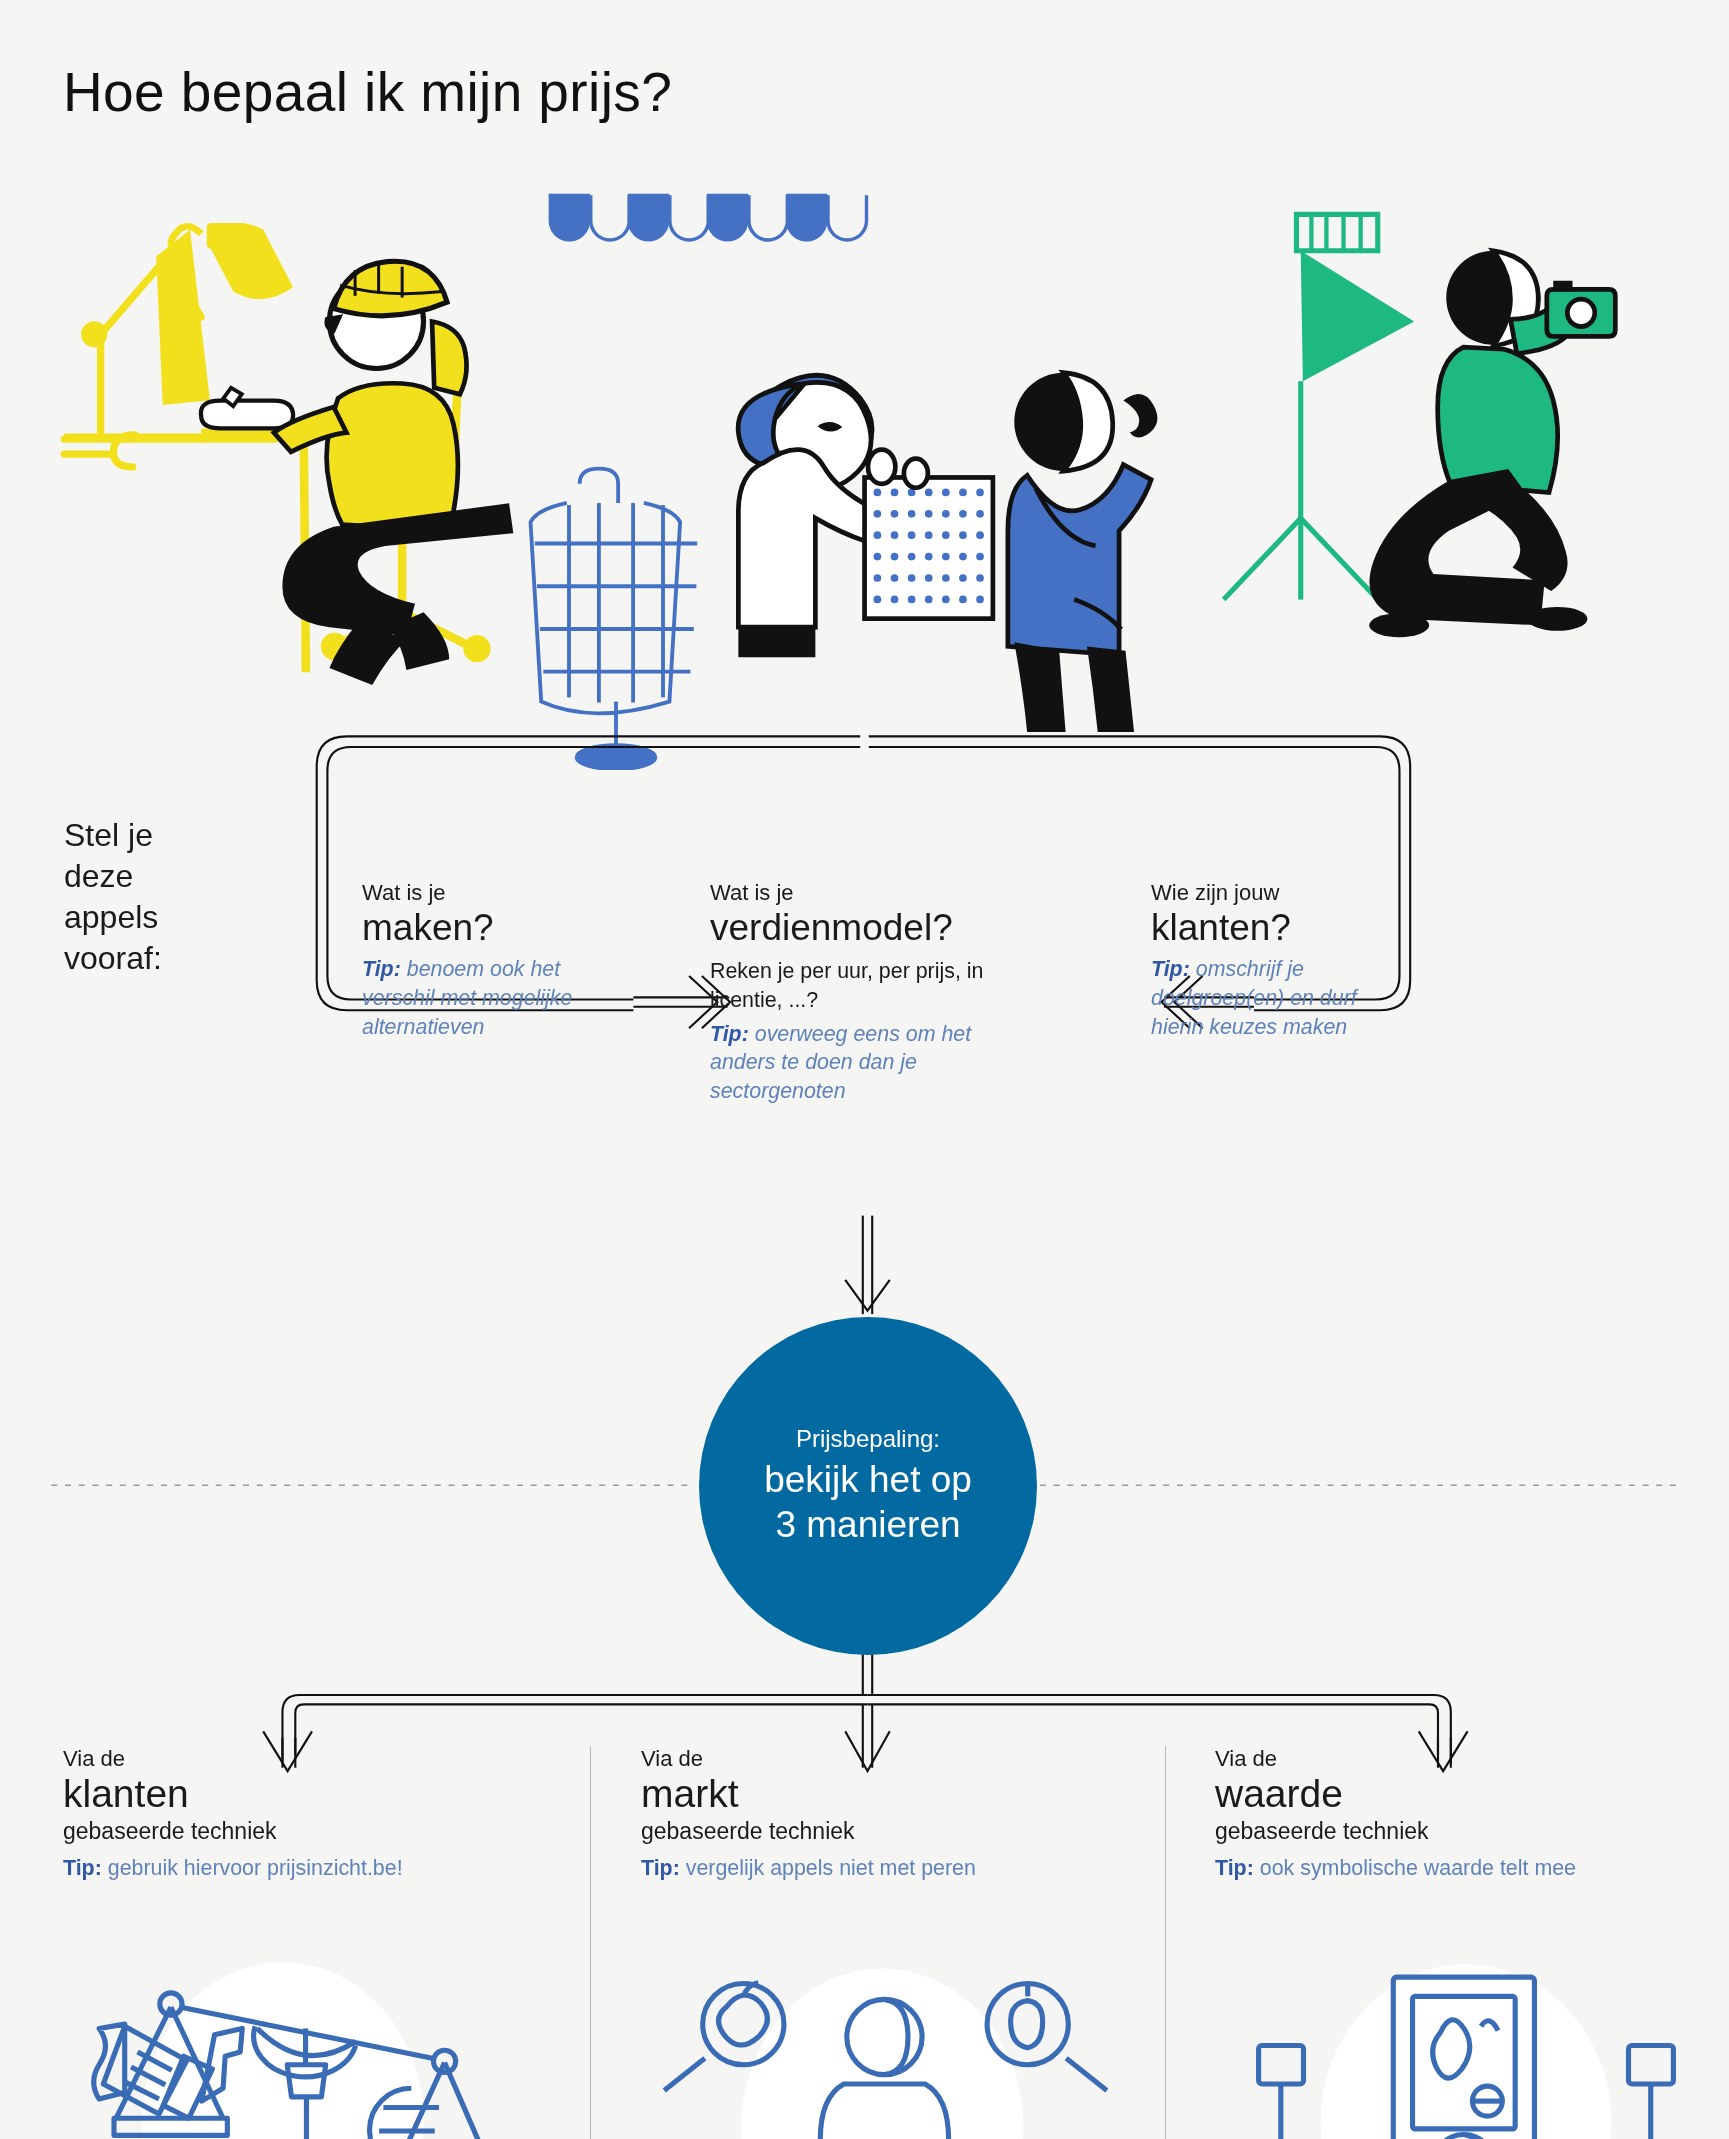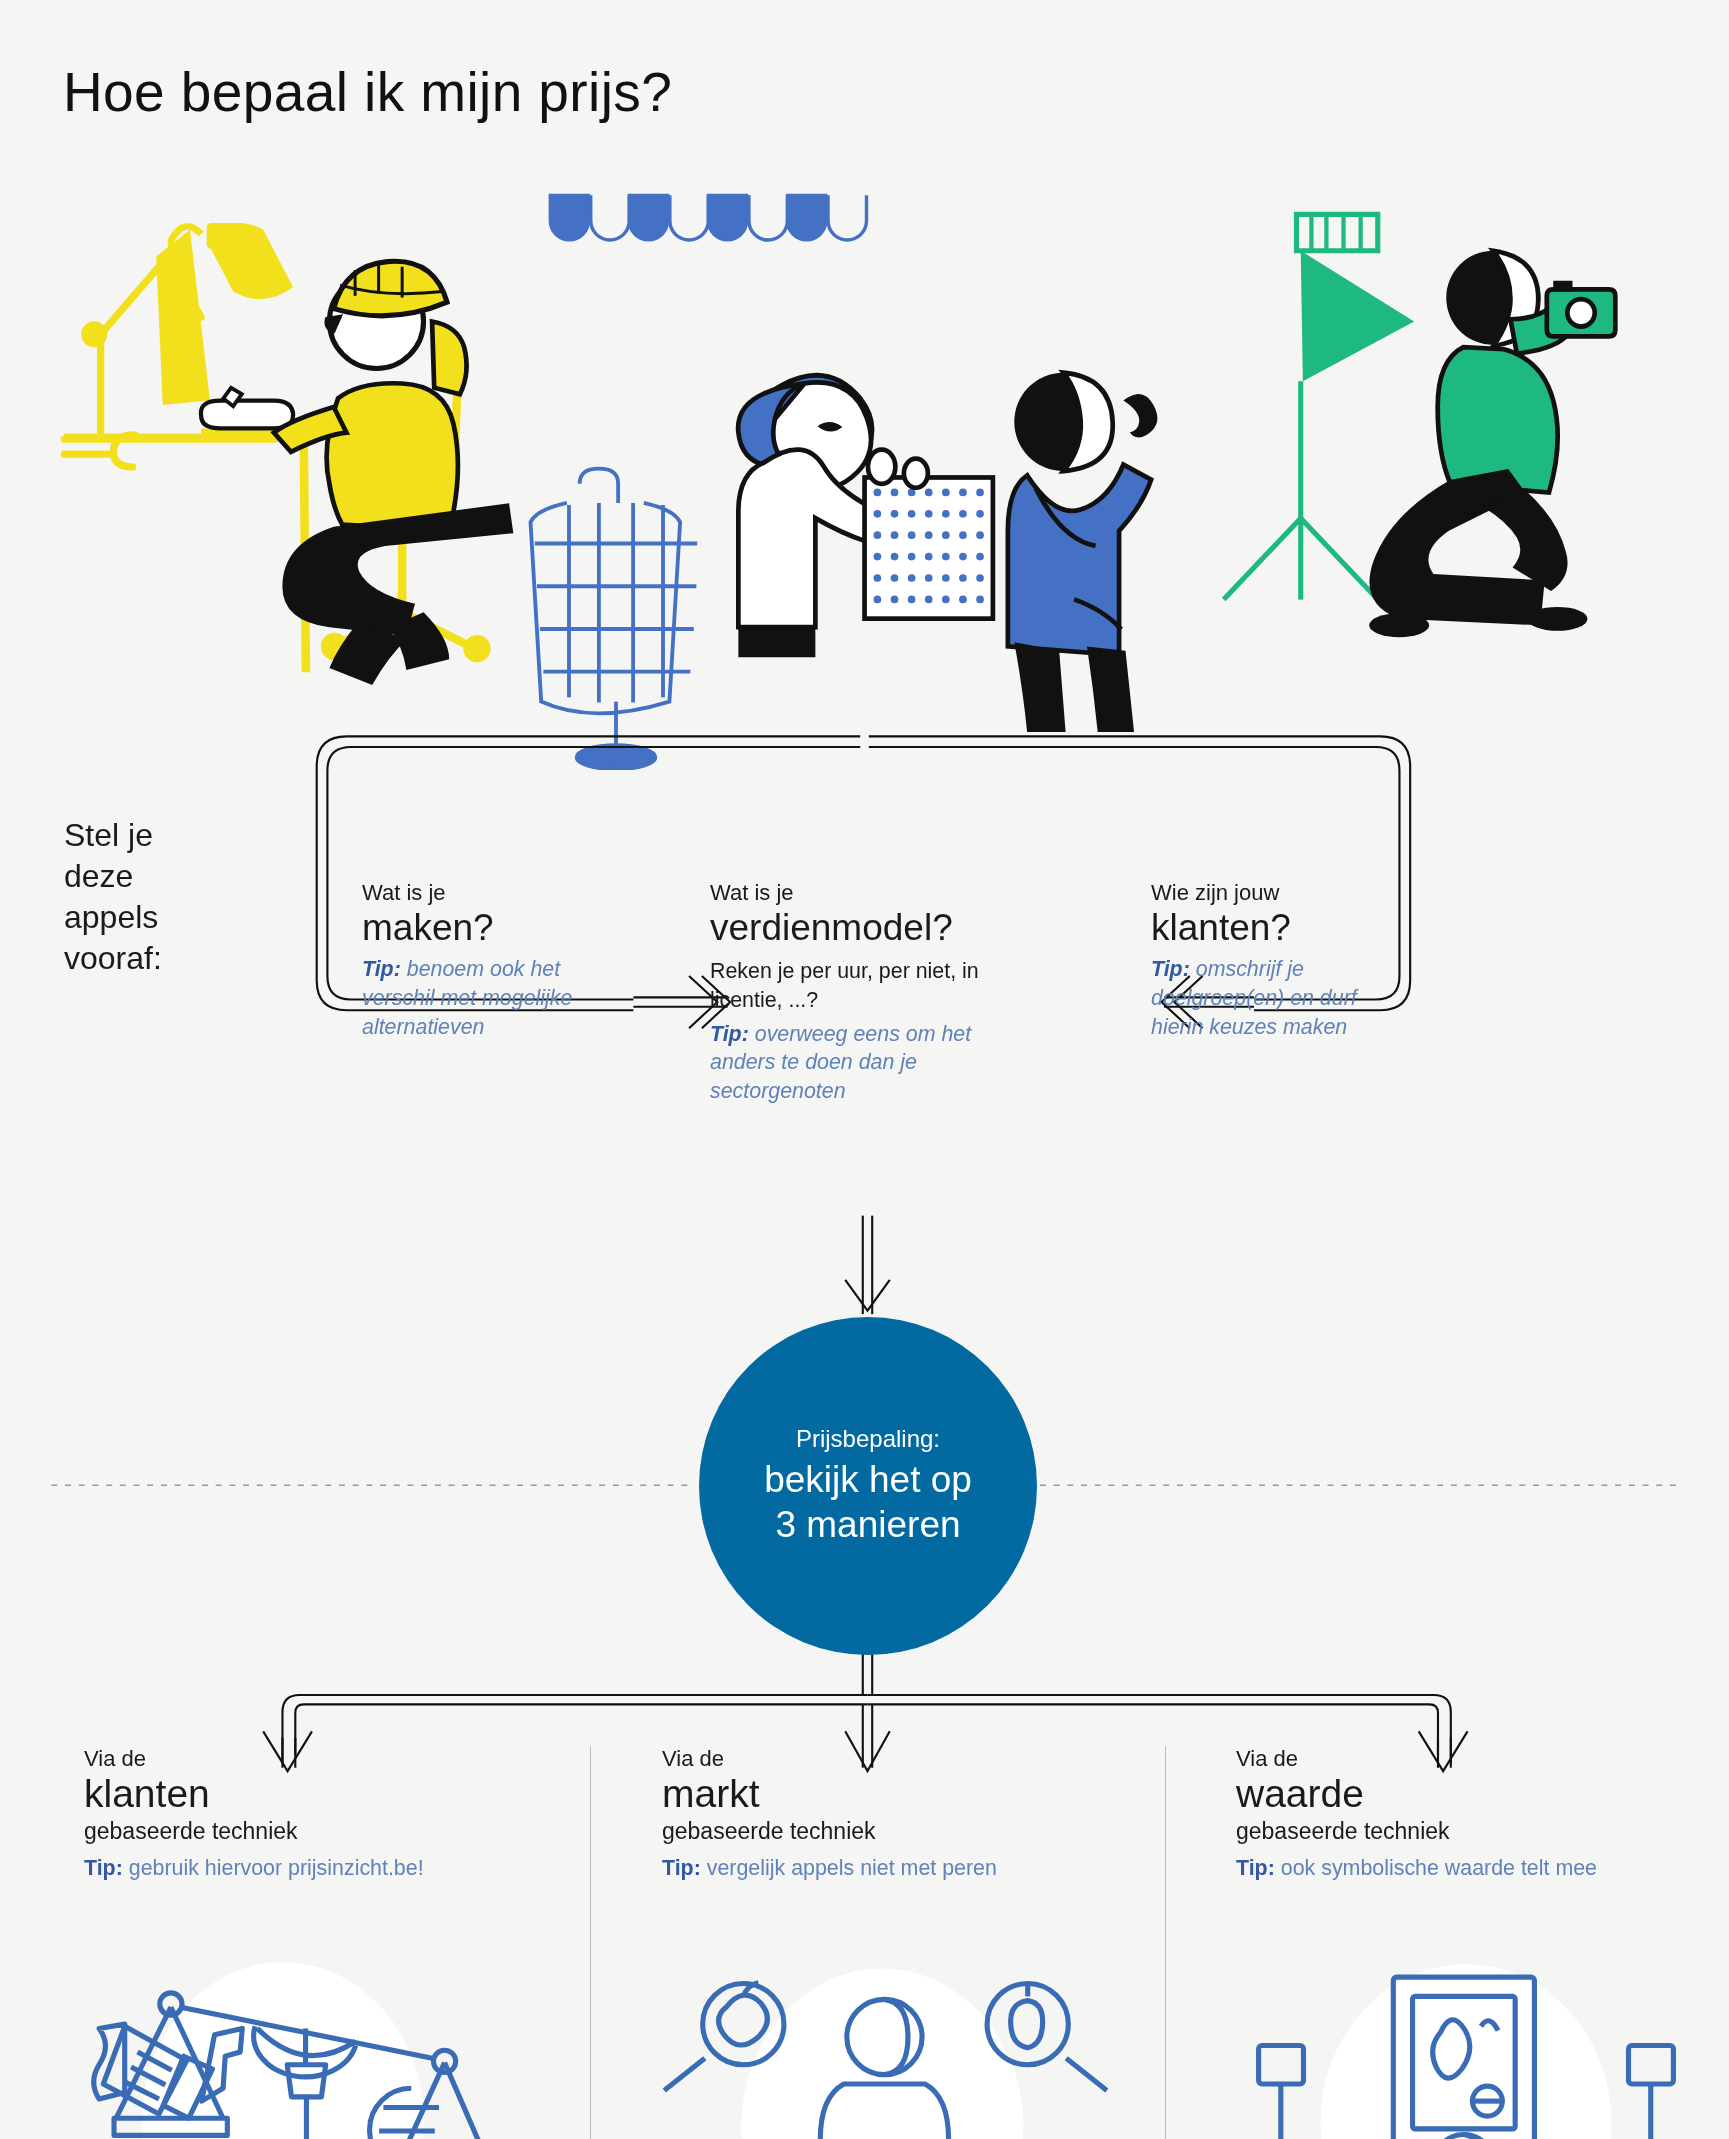--- a/index.html
+++ b/index.html
@@ -47,21 +47,21 @@
     position:absolute; left:699px; top:1317px;
     width:338px; height:338px; border-radius:50%;
     background:#0369a1;
     display:flex; flex-direction:column; align-items:center; justify-content:center;
     text-align:center; color:#fff;
   }
   .circle .c1 { font-size:24px; font-weight:300; line-height:1.2; }
   .circle .c2 { font-size:37px; font-weight:300; line-height:1.22; margin-top:2.6px;}
 
   
-  .tcol { position:absolute; top:1746px;margin-left:21px; }
+  .tcol { position:absolute; top:1746px; }
   .t-small { font-size:22px; font-weight:300; color:#1a1a1a; line-height:1.15; }
   .t-big   { font-size:39px; font-weight:300; color:#1a1a1a; line-height:1.1; margin-top:1.7px;}
   .t-sub   { font-size:23px; font-weight:300; color:#1a1a1a; line-height:1.2; margin-top:2.6px;}
   .t-tip   { font-size:21.4px; font-weight:300; color:#5f82b8; line-height:1.3; margin-top:9.4px;}
   .t-tip b { color:#3058a6; font-weight:700; }
 
   .tillu { position:absolute; top:1960px; }
 
   .vdiv { position:absolute; width:1.3px; background:#b9b9b7; }
 </style>
@@ -319,21 +319,21 @@
 
     <div class="qcol" style="left:362px; width:240px;">
       <div class="q-small">Wat is je</div>
       <div class="q-big">maken?</div>
       <div class="q-tip"><b>Tip:</b><span> benoem ook het verschil met mogelijke alternatieven</span></div>
     </div>
 
     <div class="qcol" style="left:710px; width:274px;">
       <div class="q-small">Wat is je</div>
       <div class="q-big">verdienmodel?</div>
-      <div class="q-body">Reken je per uur, per niet, in licentie, ...?</div>
+      <div class="q-body">Reken je per uur, per prijs, in licentie, ...?</div>
       <div class="q-tip"><b>Tip:</b><span> overweeg eens om het anders te doen dan je sectorgenoten</span></div>
     </div>
 
     <div class="qcol" style="left:1151px; width:244px;">
       <div class="q-small">Wie zijn jouw</div>
       <div class="q-big">klanten?</div>
       <div class="q-tip"><b>Tip:</b><span> omschrijf je doelgroep(en) en durf hierin keuzes maken</span></div>
     </div>
   </div>
 

